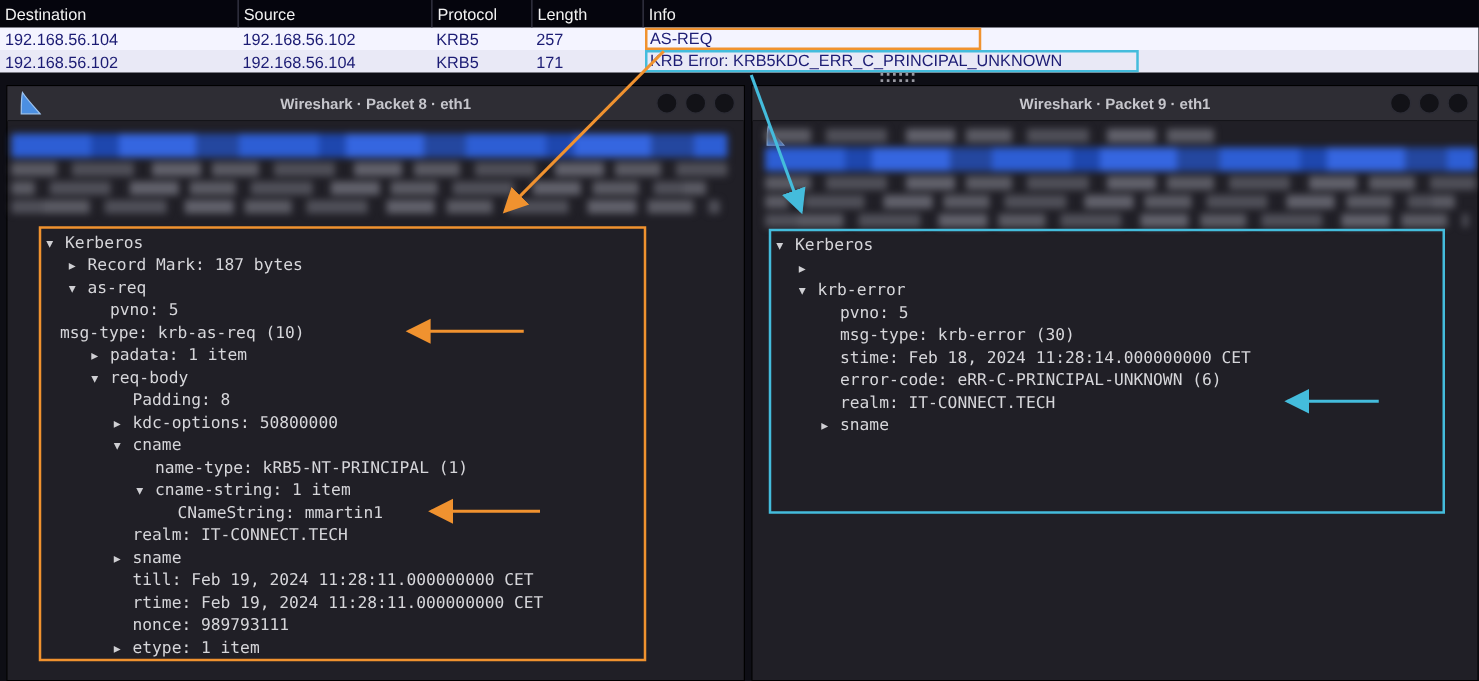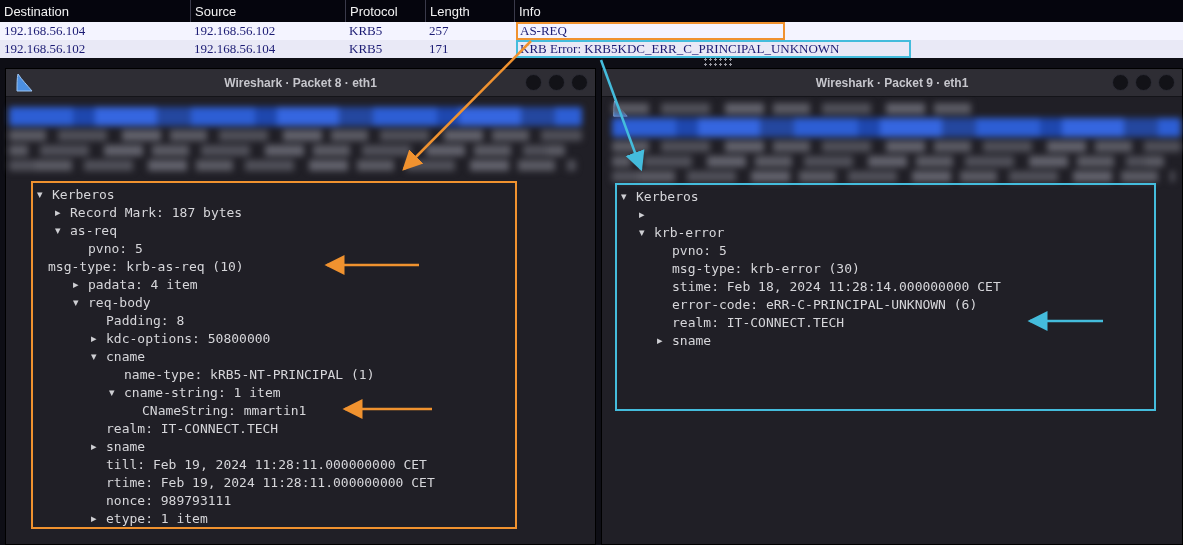--- a/index.html
+++ b/index.html
@@ -5,21 +5,21 @@
   * { margin:0; padding:0; box-sizing:border-box; }
   html,body { width:1183px; height:545px; background:#0e0e15; font-family:"Liberation Sans",sans-serif; }
   .page { position:relative; width:1183px; height:545px; overflow:hidden; background:#0e0e15; }
 
   
   .plist { position:absolute; top:0; left:0; width:1183px; }
   .plist-header { display:grid; grid-template-columns:190px 155px 80px 89px 1fr; height:22px; background:#05050d; color:#f2f2f2; font-size:13px; }
   .plist-header .cell { padding:4px 0 0 4px; border-left:1px solid #3a3a4a; white-space:nowrap; }
   .plist-header .cell:first-child { border-left:none; }
   .prow { display:grid; grid-template-columns:190px 155px 80px 89px 1fr; height:18px; align-items:center;
-          font-family:Liberation Serif, serif; font-size:13px; color:var(--row-text,#1c1c74); }
+          font-family:Liberation Sans, sans-serif; font-size:13px; color:var(--row-text,#1c1c74); }
   .prow .cell { padding-left:4px; white-space:nowrap; overflow:hidden; }
   .prow .len { text-align:left; padding-right:8px; }
   .prow1 { background:var(--row1-bg,#f4f4ff); }
   .prow2 { background:var(--row2-bg,#e9e9f6); }
   .prow .info { padding-left:2px; }
   .info-box { display:inline-block; height:18px; line-height:13px; padding:0 4px 0 2px; border:2px solid; white-space:nowrap; }
   .info-box-orange { border-color:var(--orange-accent,#f0922f); min-width:269px; }
   .info-box-cyan   { border-color:var(--cyan-accent,#44bcdc);  min-width:395px; }
 
   .drag-dots { position:absolute; left:703px; top:57px; width:30px; height:10px;
@@ -117,21 +117,21 @@
       <div class="bb bb-gray"></div>
       <div class="bb bb-gray bb-g2"></div>
       <div class="bb bb-gray bb-g3"></div>
     </div>
     <div class="tree-box tree-box-left" id="left-tree">
         <div class="tree-line" style="padding-left: 4px;"><span class="expander">▾</span><span class="tree-text">Kerberos</span></div>
         <div class="tree-line" style="padding-left: 22px;"><span class="expander">▸</span><span class="tree-text">Record Mark: 187 bytes</span></div>
         <div class="tree-line" style="padding-left: 22px;"><span class="expander">▾</span><span class="tree-text">as-req</span></div>
         <div class="tree-line" style="padding-left: 40px;"><span class="expander"></span><span class="tree-text">pvno: 5</span></div>
         <div class="tree-line" style=""><span class="expander"></span><span class="tree-text">msg-type: krb-as-req (10)</span></div>
-        <div class="tree-line" style="padding-left: 40px;"><span class="expander">▸</span><span class="tree-text">padata: 4 item</span></div>
+        <div class="tree-line" style="padding-left: 40px;"><span class="expander">▸</span><span class="tree-text">padata: 1 item</span></div>
         <div class="tree-line" style="padding-left: 40px;"><span class="expander">▾</span><span class="tree-text">req-body</span></div>
         <div class="tree-line" style="padding-left: 58px;"><span class="expander"></span><span class="tree-text">Padding: 8</span></div>
         <div class="tree-line" style="padding-left: 58px;"><span class="expander">▸</span><span class="tree-text">kdc-options: 50800000</span></div>
         <div class="tree-line" style="padding-left: 58px;"><span class="expander">▾</span><span class="tree-text">cname</span></div>
         <div class="tree-line" style="padding-left: 76px;"><span class="expander"></span><span class="tree-text">name-type: kRB5-NT-PRINCIPAL (1)</span></div>
         <div class="tree-line" style="padding-left: 76px;"><span class="expander">▾</span><span class="tree-text">cname-string: 1 item</span></div>
         <div class="tree-line" style="padding-left: 94px;"><span class="expander"></span><span class="tree-text">CNameString: mmartin1</span></div>
         <div class="tree-line" style="padding-left: 58px;"><span class="expander"></span><span class="tree-text">realm: IT-CONNECT.TECH</span></div>
         <div class="tree-line" style="padding-left: 58px;"><span class="expander">▸</span><span class="tree-text">sname</span></div>
         <div class="tree-line" style="padding-left: 58px;"><span class="expander"></span><span class="tree-text">till: Feb 19, 2024 11:28:11.000000000 CET</span></div>

